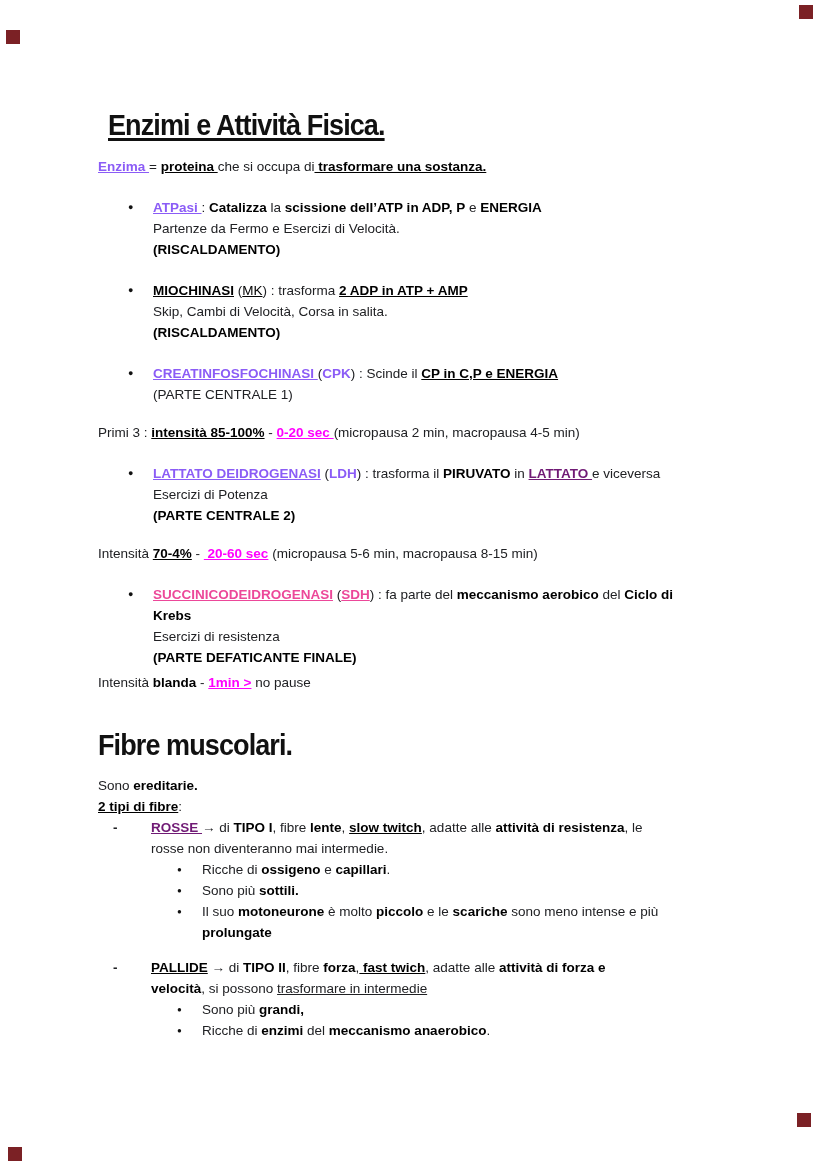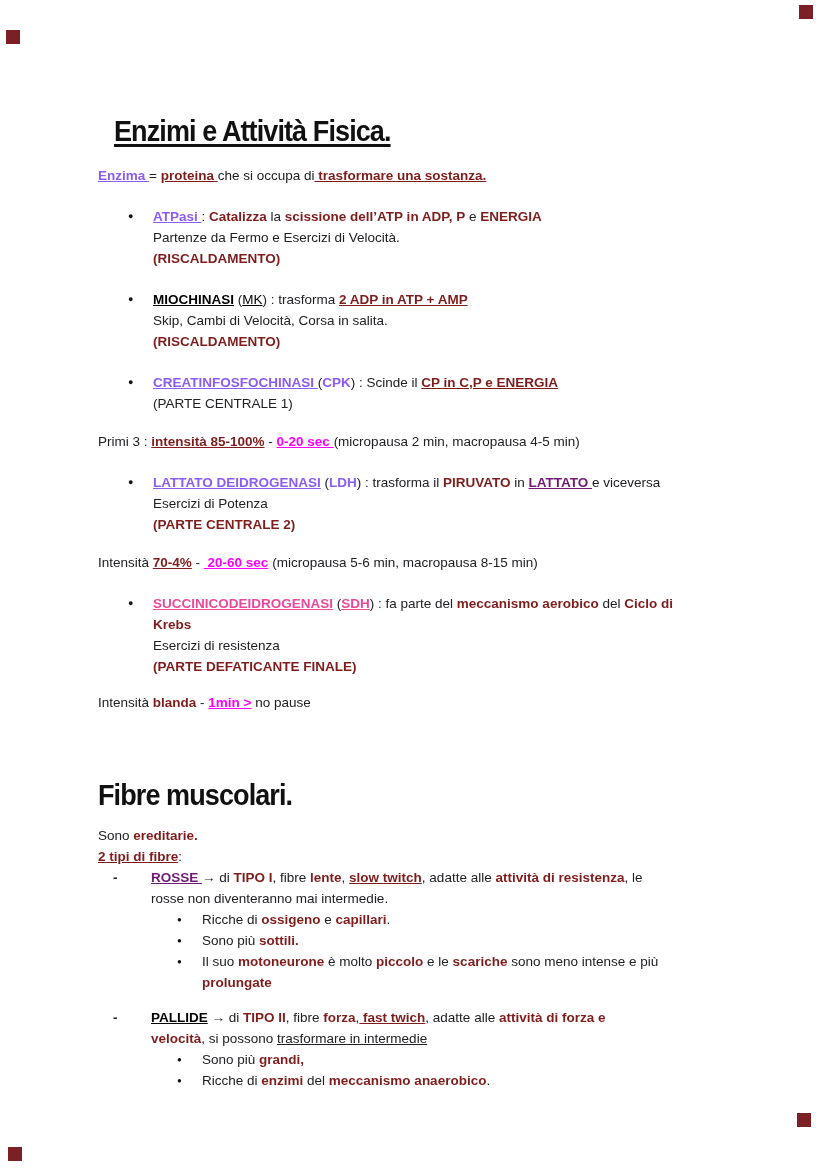--- a/index.html
+++ b/index.html
@@ -4,37 +4,37 @@
 <style>
   html,body{margin:0;padding:0;background:#ffffff;}
   .page{position:relative;width:828px;height:1169px;background:#ffffff;overflow:hidden;
         font-family:"Liberation Sans",sans-serif;color:#202124;}
   .corner{position:absolute;width:14px;height:14px;}
   .corner.tl{left:6px;top:30px;}
   .corner.tr{right:15px;top:5px;}
   .corner.bl{left:8px;bottom:8px;}
   .corner.br{right:17px;bottom:42px;}
   .content{position:absolute;left:98px;top:97px;width:650px;}
-  h1,h2{margin:16px;font-size:30px;line-height:36px;font-weight:bold;letter-spacing:-1px;color:#111;}
+  h1,h2{margin:10px;font-size:30px;line-height:36px;font-weight:bold;letter-spacing:-1px;color:#111;}
   .squeeze{display:inline-block;transform:scaleX(.9);transform-origin:left center;white-space:pre;}
   h1 .squeeze{text-decoration:underline;text-decoration-thickness:2.5px;text-underline-offset:3px;}
-  h2{margin:64px 0 12px 0;}
+  h2{margin:34px 0 12px 0;}
   .line{font-size:13.5px;line-height:21px;height:21px;white-space:pre;}
   .intro{margin-top:13px;}
   .para{margin-top:17px;}
-  .para-tight{margin-top:15px;}
+  .para-tight{margin-top:4px;}
   .bitem{display:flex;margin-top:20px;}
   .bdot{width:55px;padding-left:30px;box-sizing:border-box;font-size:9px;line-height:21px;color:#111;}
   .ditem{display:flex;}
   .ditem.gap{margin-top:14px;}
   .dmark{width:53px;padding-left:15px;box-sizing:border-box;font-size:13.5px;line-height:21px;font-weight:bold;}
   .sitem{display:flex;}
   .sdot{width:51px;padding-left:26px;box-sizing:border-box;font-size:8px;line-height:21px;color:#111;}
   .btxt,.stxt{flex:1;}
-  .bold{font-weight:bold;color:#7f1d1d;}
+  .bold{font-weight:bold;color:#000000;}
   .italic{}
   .underline{text-decoration:underline;}
   .green{color:#8b5cf6;}
   .blue{color:#000000;}
   .orange{color:#ec4899;}
   .red{color:#701a75;}
   .magenta{color:#ff00ff;}
 </style>
 </head>
 <body>

